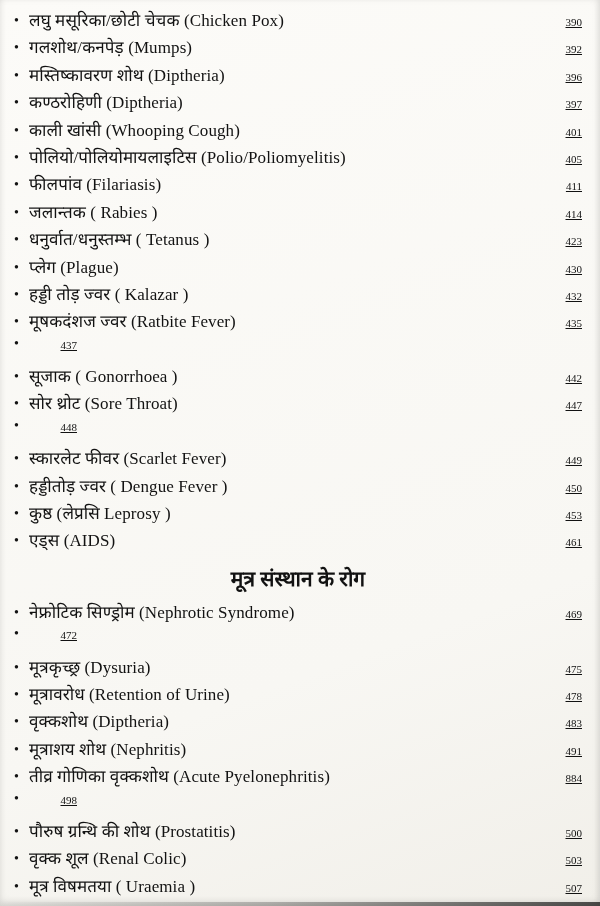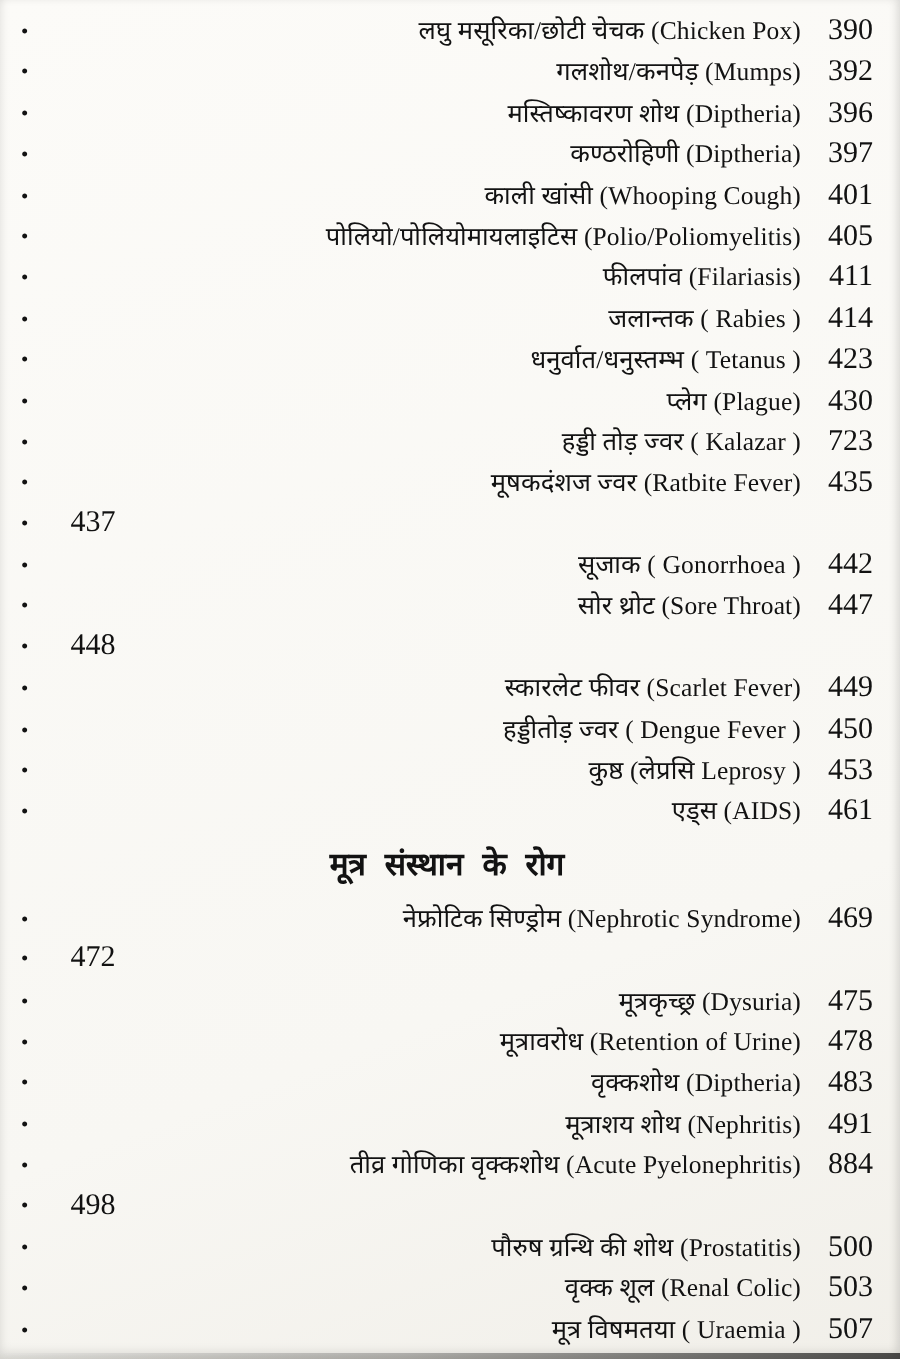--- a/index.html
+++ b/index.html
@@ -43,35 +43,34 @@
     flex: 0 0 auto;
     width: 15px;
     font-size: 14px;
     position: relative;
     top: -1px;
   }
   .title {
     flex: 1 1 auto;
     overflow: hidden;
     letter-spacing: 0.1px;
-    text-align: right;
   }
   .pagenum {
     flex: 0 0 auto;
     width: 48px;
     text-align: right;
-    font-size: 20px;
+    font-size: 11px;
+    text-decoration: underline;
   }
   .section-heading {
     text-align: center;
     font-size: 21px;
     font-weight: bold;
     line-height: 26px;
     margin: 10px 0 8px 0;
-    font-family: Liberation Mono, monospace;
   }
 </style>
 </head>
 <body>
 
 <div class="page">
   <div id="toc">
       <div class="entry">
         <span class="bullet">•</span>
         <span class="title">लघु मसूरिका/छोटी चेचक (Chicken Pox)</span>
@@ -118,21 +117,21 @@
         <span class="pagenum">423</span>
       </div>
       <div class="entry">
         <span class="bullet">•</span>
         <span class="title">प्लेग (Plague)</span>
         <span class="pagenum">430</span>
       </div>
       <div class="entry">
         <span class="bullet">•</span>
         <span class="title">हड्डी तोड़ ज्वर ( Kalazar )</span>
-        <span class="pagenum">723</span>
+        <span class="pagenum">432</span>
       </div>
       <div class="entry">
         <span class="bullet">•</span>
         <span class="title">मूषकदंशज ज्वर (Ratbite Fever)</span>
         <span class="pagenum">435</span>
       </div>
       <div class="entry">
         <span class="bullet">•</span>
         <span class="pagenum">437</span>
       </div>

